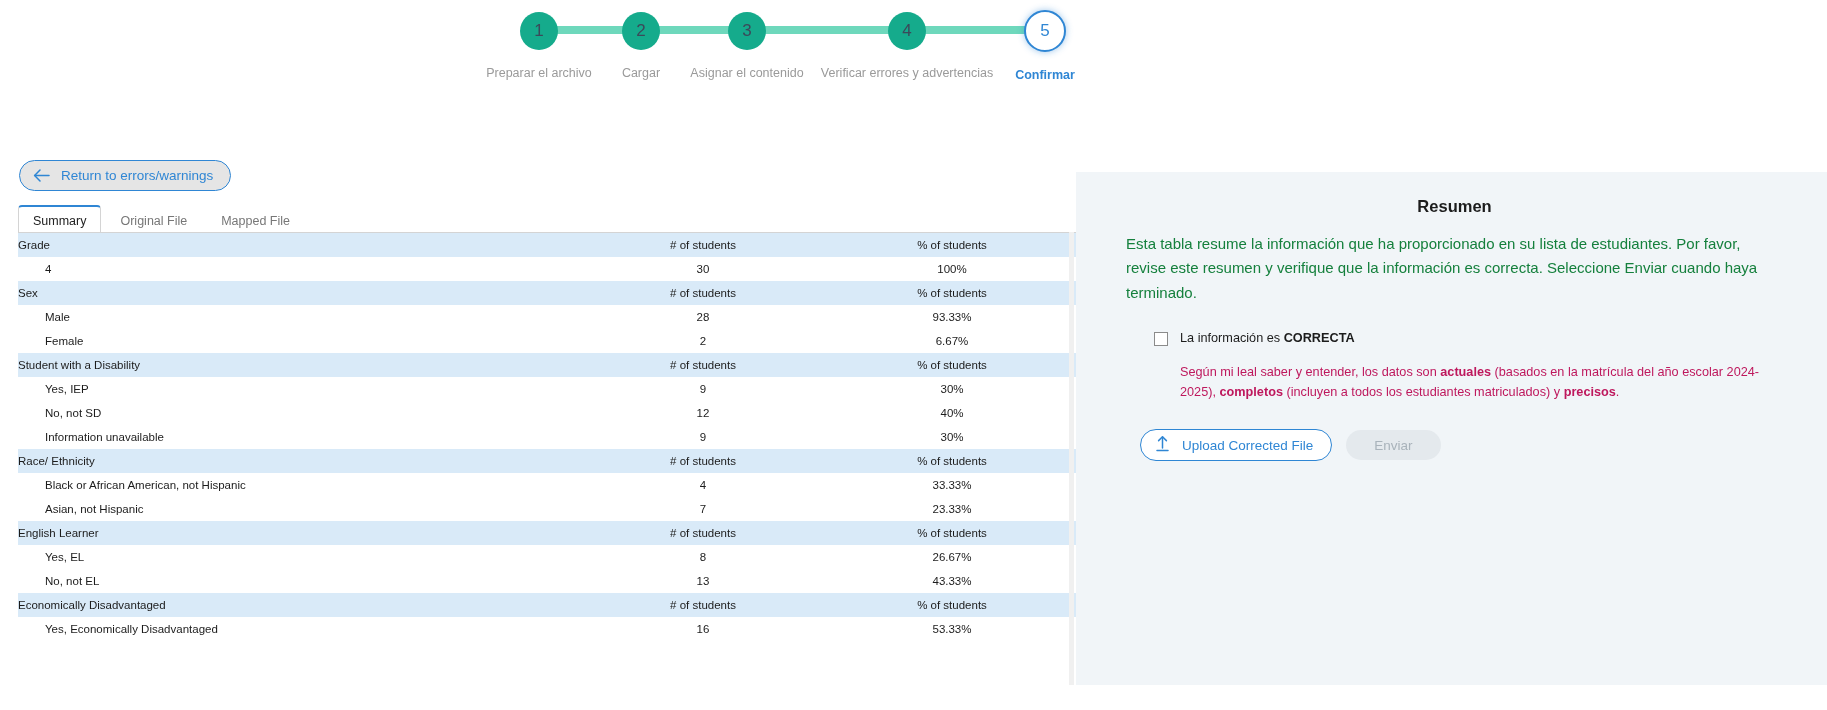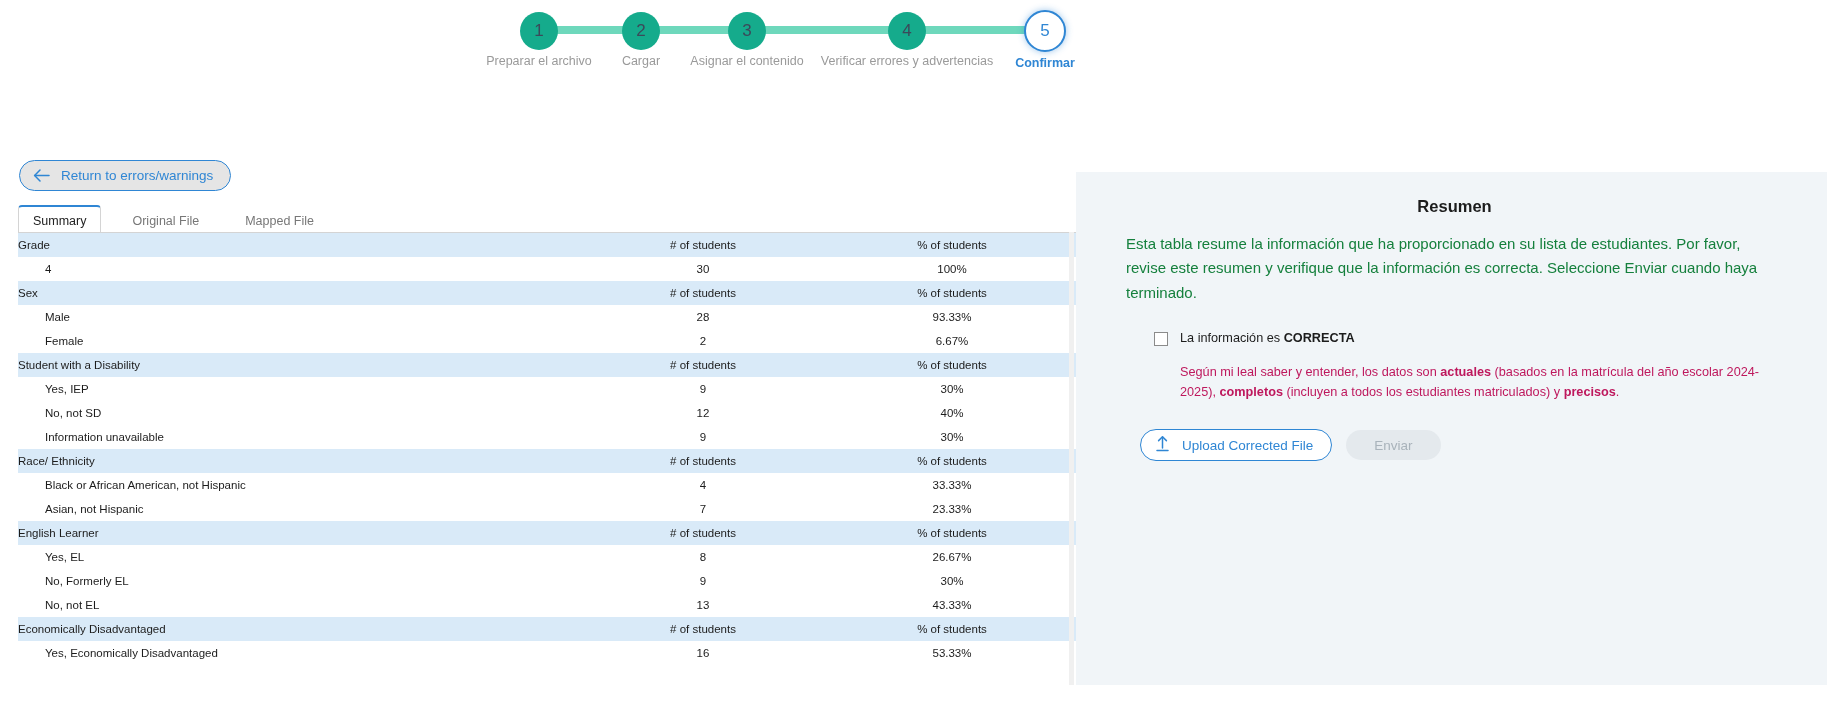--- a/index.html
+++ b/index.html
@@ -41,21 +41,21 @@
   }
   .step-circle.active {
     background: #ffffff;
     border: 2.5px solid #2f86d4;
     color: #2f86d4;
     width: 42px; height: 42px;
     margin-top: -2px;
     box-shadow: 0 0 7px rgba(47,134,212,.45);
   }
   .step-label {
-    margin-top: 4px;
+    margin-top: 16px;
     font-size: 12.5px;
     color: #9a9a9a;
     white-space: nowrap;
   }
   .step-label.active {
     color: #2f86d4;
     font-weight: bold;
   }
   .connector {
     position: absolute;
@@ -82,21 +82,21 @@
     cursor: pointer;
   }
   .arrow-left svg { display: block; }
 
   
   .tabs {
     position: absolute;
     left: 18px; top: 205px;
     display: flex;
     align-items: flex-end;
-    gap: 16px;
+    gap: 4px;
     text-align: center;
   }
   .tab {
     padding: 7px 14px 6px 14px;
     font-size: 12.5px;
     color: #777;
     cursor: pointer;
     background: transparent;
     border: 1px solid transparent;
     border-radius: 4px 4px 0 0;
@@ -335,25 +335,20 @@
         </tr>
         <tr class="cat">
           <td class="c-name">English Learner</td>
           <td class="c-num"># of students</td>
           <td class="c-pct">% of students</td>
         </tr>
         <tr class="data">
           <td class="c-name">Yes, EL</td>
           <td class="c-num">8</td>
           <td class="c-pct">26.67%</td>
-        </tr>
-        <tr class="data">
-          <td class="c-name">No, Formerly EL</td>
-          <td class="c-num">9</td>
-          <td class="c-pct">30%</td>
         </tr>
         <tr class="data">
           <td class="c-name">No, not EL</td>
           <td class="c-num">13</td>
           <td class="c-pct">43.33%</td>
         </tr>
         <tr class="cat">
           <td class="c-name">Economically Disadvantaged</td>
           <td class="c-num"># of students</td>
           <td class="c-pct">% of students</td>

